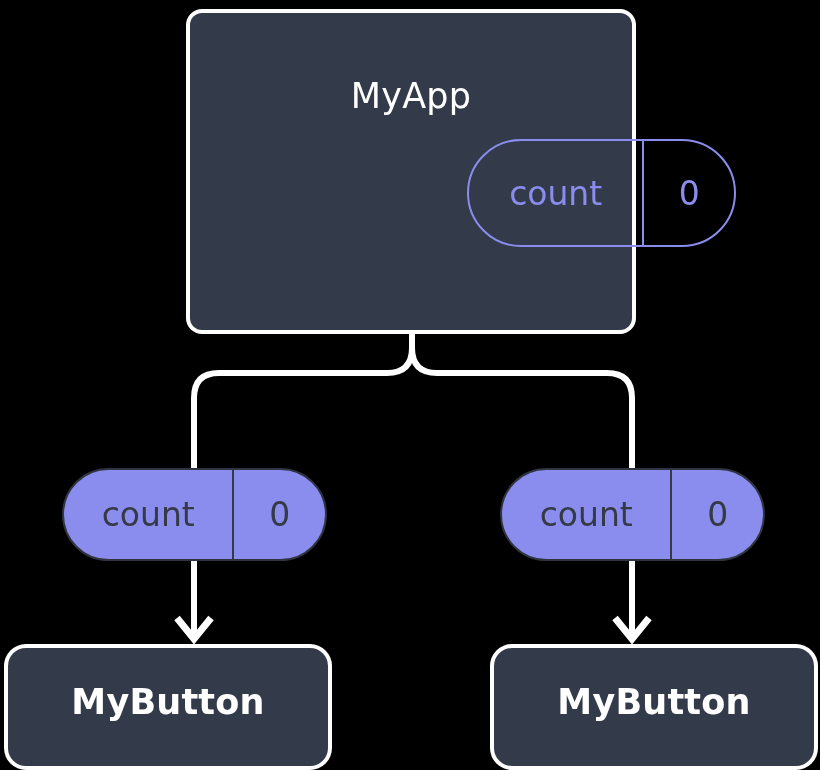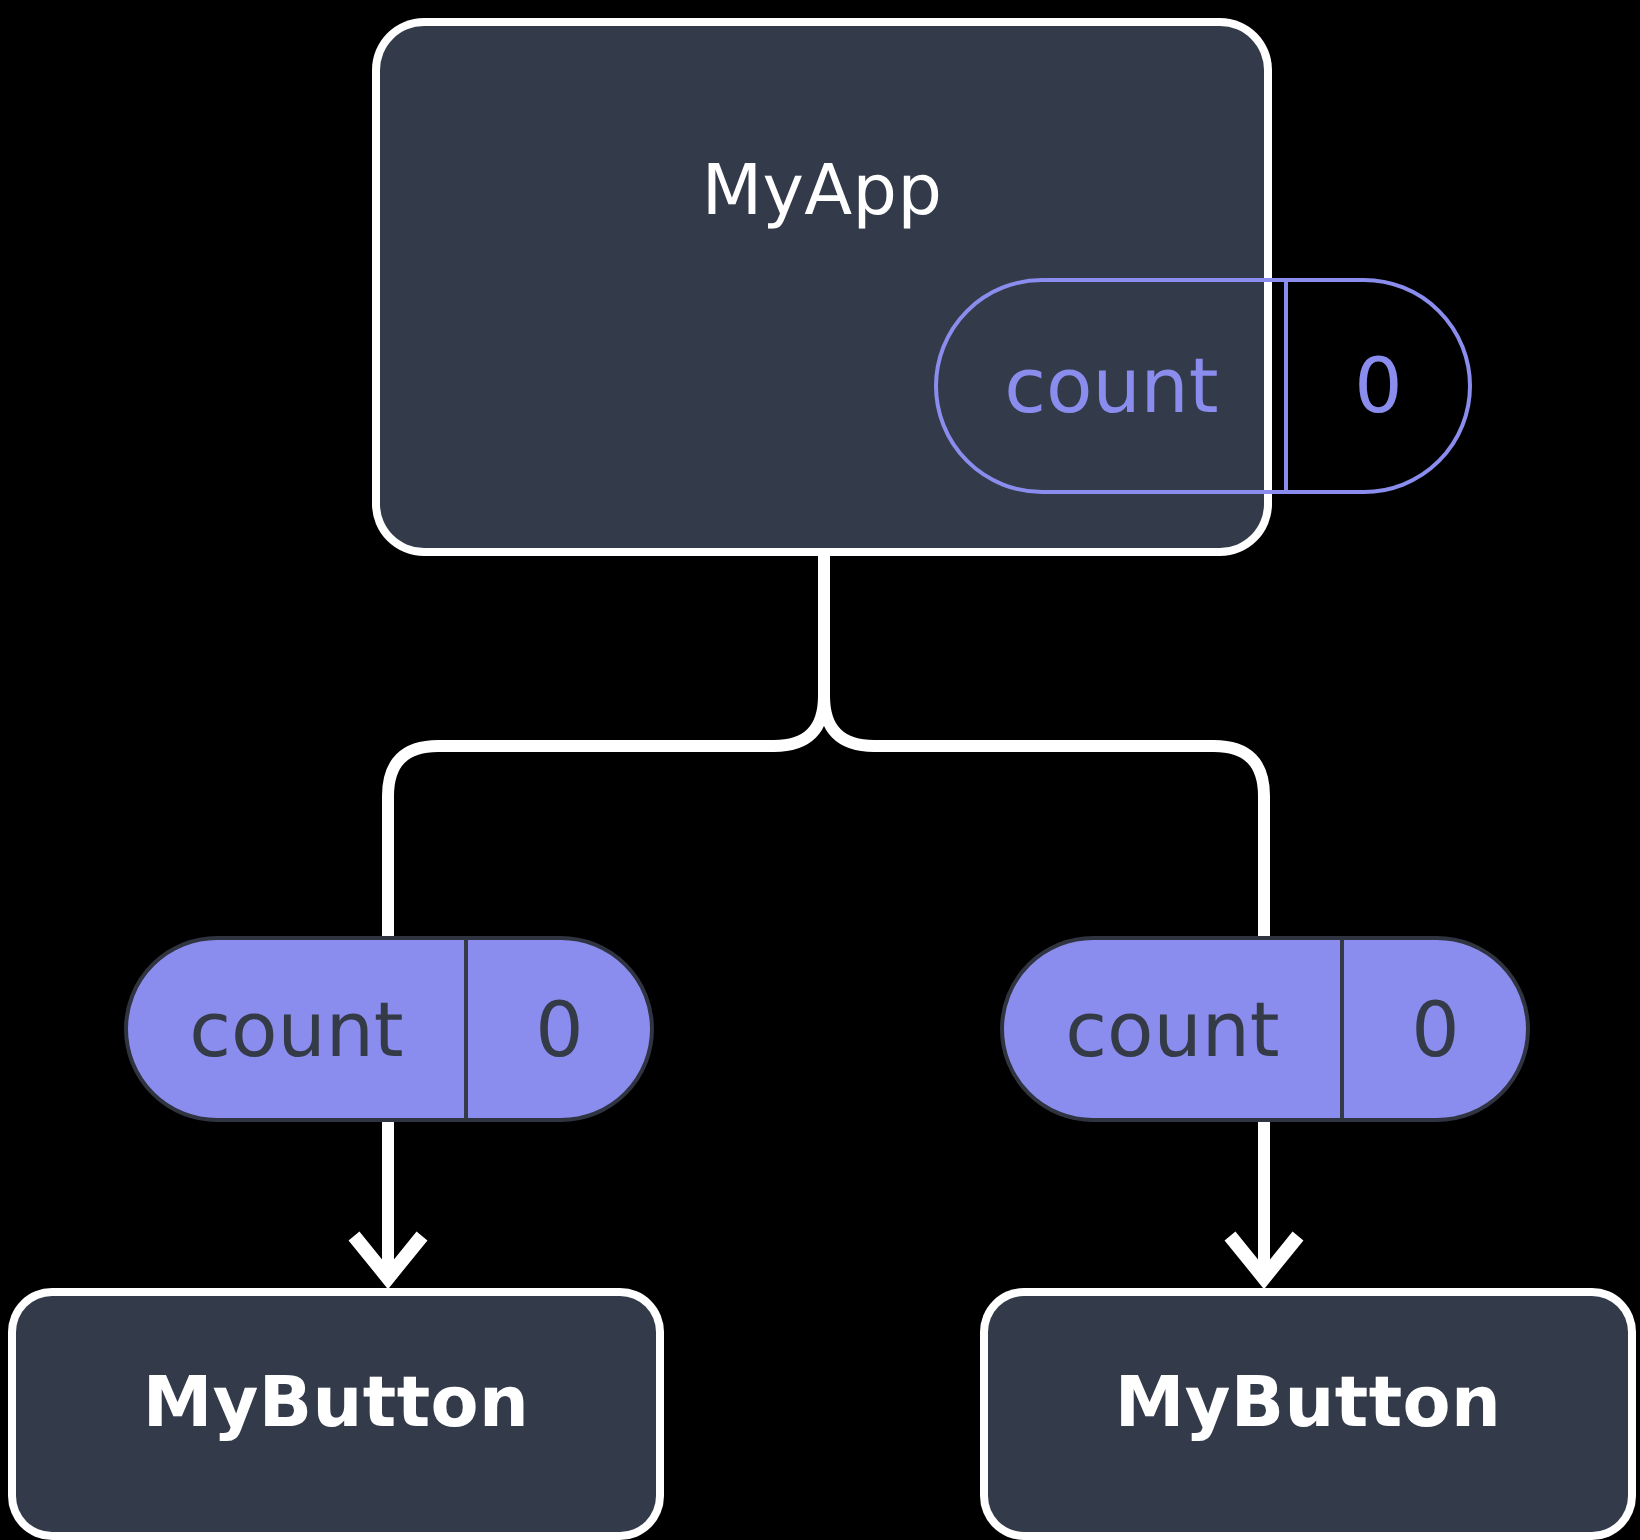--- a/index.html
+++ b/index.html
@@ -42,22 +42,22 @@
     font-weight: 400;
     letter-spacing: 0.2px;
     white-space: nowrap;
   }
 
   
   #myapp-box {
     left: 190px;
     top: 13px;
     width: 442px;
-    height: 261px;
-    border-radius: 22px;
+    height: 317px;
+    border-radius: 12px;
   }
   #myapp-title { top: 63px; }
 
   
   #mybutton-left-box {
     left: 8px;
     top: 648px;
     width: 320px;
     height: 118px;
   }
@@ -74,21 +74,21 @@
     position: absolute;
     box-sizing: border-box;
     display: flex;
     align-items: stretch;
   }
   .pill-key, .pill-val {
     display: flex;
     align-items: center;
     justify-content: center;
     box-sizing: border-box;
-    font-size: 38px;
+    font-size: 33px;
     font-weight: 400;
     white-space: nowrap;
   }
 
   
   .pill-outline {
     border: 2px solid #8a8ded;
     border-radius: 999px;
     background: transparent;
   }

